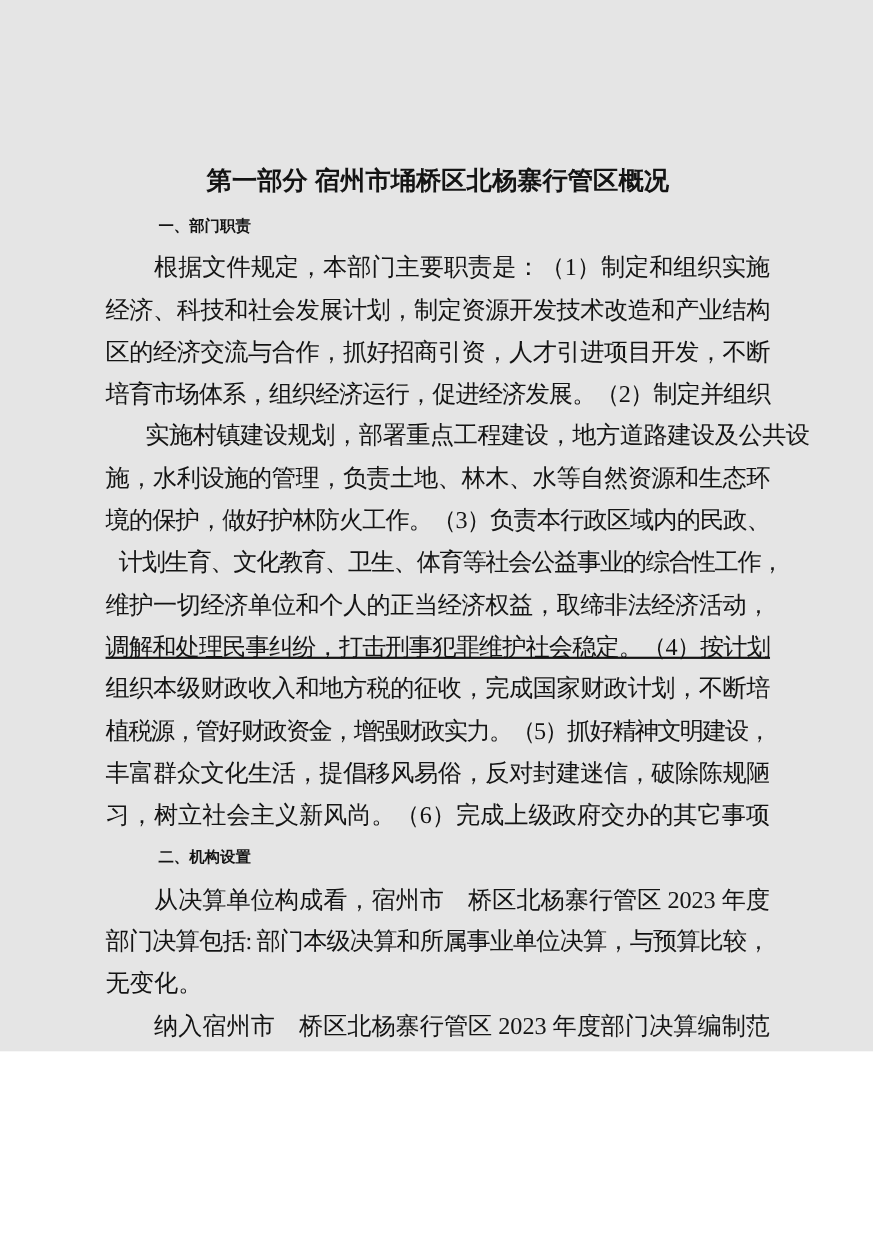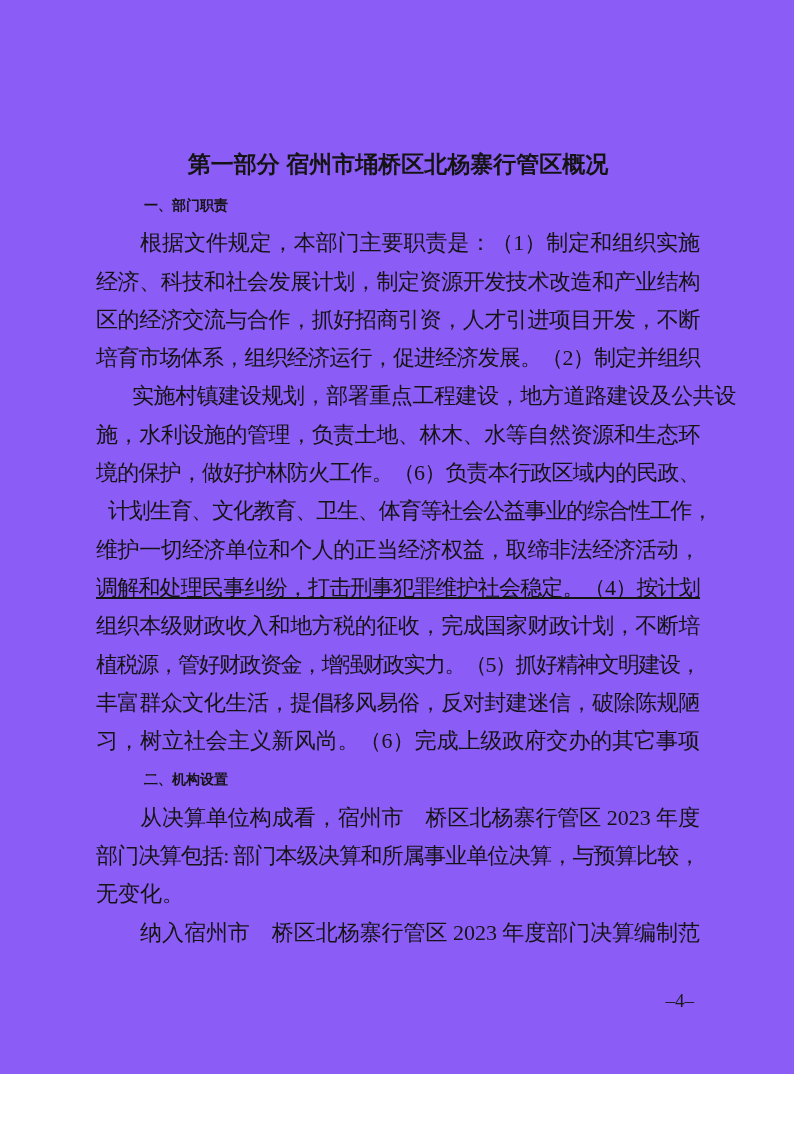--- a/index.html
+++ b/index.html
@@ -1,17 +1,17 @@
 <!DOCTYPE html>
 <html><head>
 <meta charset="utf-8">
 <style>
   html,body{margin:0;padding:0;background:#ffffff;}
   .page{
-    position:relative;width:794px;height:1074px;background:#8b5cf6;
+    position:relative;width:794px;height:956px;background:#e5e5e5;
     overflow:hidden;color:#141414;
   }
   .content{position:absolute;left:96px;top:142px;width:604px;}
   .title{
     font-family:"Liberation Sans","DejaVu Sans",sans-serif;
     font-weight:bold;font-size:23px;line-height:44px;text-align:center;
     white-space:nowrap;
   }
   .h1{
     font-family:"Liberation Sans","DejaVu Sans",sans-serif;
@@ -36,21 +36,21 @@
   <div class="content">
     <div class="title">第一部分 宿州市埇桥区北杨寨行管区概况</div>
 
     <div class="h1">一、部门职责</div>
     <div class="ln indent fit fit-expand" style="letter-spacing: -0.0384615px;">根据文件规定，本部门主要职责是：（1）制定和组织实施</div>
     <div class="ln fit fit-expand" style="letter-spacing: -0.428571px; text-align: center;">经济、科技和社会发展计划，制定资源开发技术改造和产业结构</div>
     <div class="ln fit fit-expand" style="letter-spacing: -0.428571px;">区的经济交流与合作，抓好招商引资，人才引进项目开发，不断</div>
     <div class="ln fit fit-expand" style="letter-spacing: -0.793103px;">培育市场体系，组织经济运行，促进经济发展。（2）制定并组织</div>
     <div class="ln fit fit-expand" style="letter-spacing: -0.428571px; margin-left: 36px;">实施村镇建设规划，部署重点工程建设，地方道路建设及公共设</div>
     <div class="ln fit fit-expand" style="letter-spacing: -0.428571px;">施，水利设施的管理，负责土地、林木、水等自然资源和生态环</div>
-    <div class="ln fit fit-expand" style="letter-spacing: -0.793103px;">境的保护，做好护林防火工作。（6）负责本行政区域内的民政、</div>
+    <div class="ln fit fit-expand" style="letter-spacing: -0.793103px;">境的保护，做好护林防火工作。（3）负责本行政区域内的民政、</div>
     <div class="ln fit fit-expand" style="letter-spacing: -1.17241px; margin-left: 12px;">计划生育、文化教育、卫生、体育等社会公益事业的综合性工作，</div>
     <div class="ln fit fit-expand" style="letter-spacing: -0.428571px;">维护一切经济单位和个人的正当经济权益，取缔非法经济活动，</div>
     <div class="ln fit fit-expand" style="letter-spacing: -0.793103px; text-decoration: underline;">调解和处理民事纠纷，打击刑事犯罪维护社会稳定。（4）按计划</div>
     <div class="ln fit fit-expand" style="letter-spacing: -0.428571px;">组织本级财政收入和地方税的征收，完成国家财政计划，不断培</div>
     <div class="ln fit fit-expand" style="letter-spacing: -1.5px;">植税源，管好财政资金，增强财政实力。（5）抓好精神文明建设，</div>
     <div class="ln fit fit-expand" style="letter-spacing: -0.428571px;">丰富群众文化生活，提倡移风易俗，反对封建迷信，破除陈规陋</div>
     <div class="ln fit" style="letter-spacing: -0.0357143px;">习，树立社会主义新风尚。（6）完成上级政府交办的其它事项</div>
 
     <div class="h1">二、机构设置</div>
     <div class="ln indent fit fit-expand" style="letter-spacing: -0.0344828px;">从决算单位构成看，宿州市　桥区北杨寨行管区 2023 年度</div>

